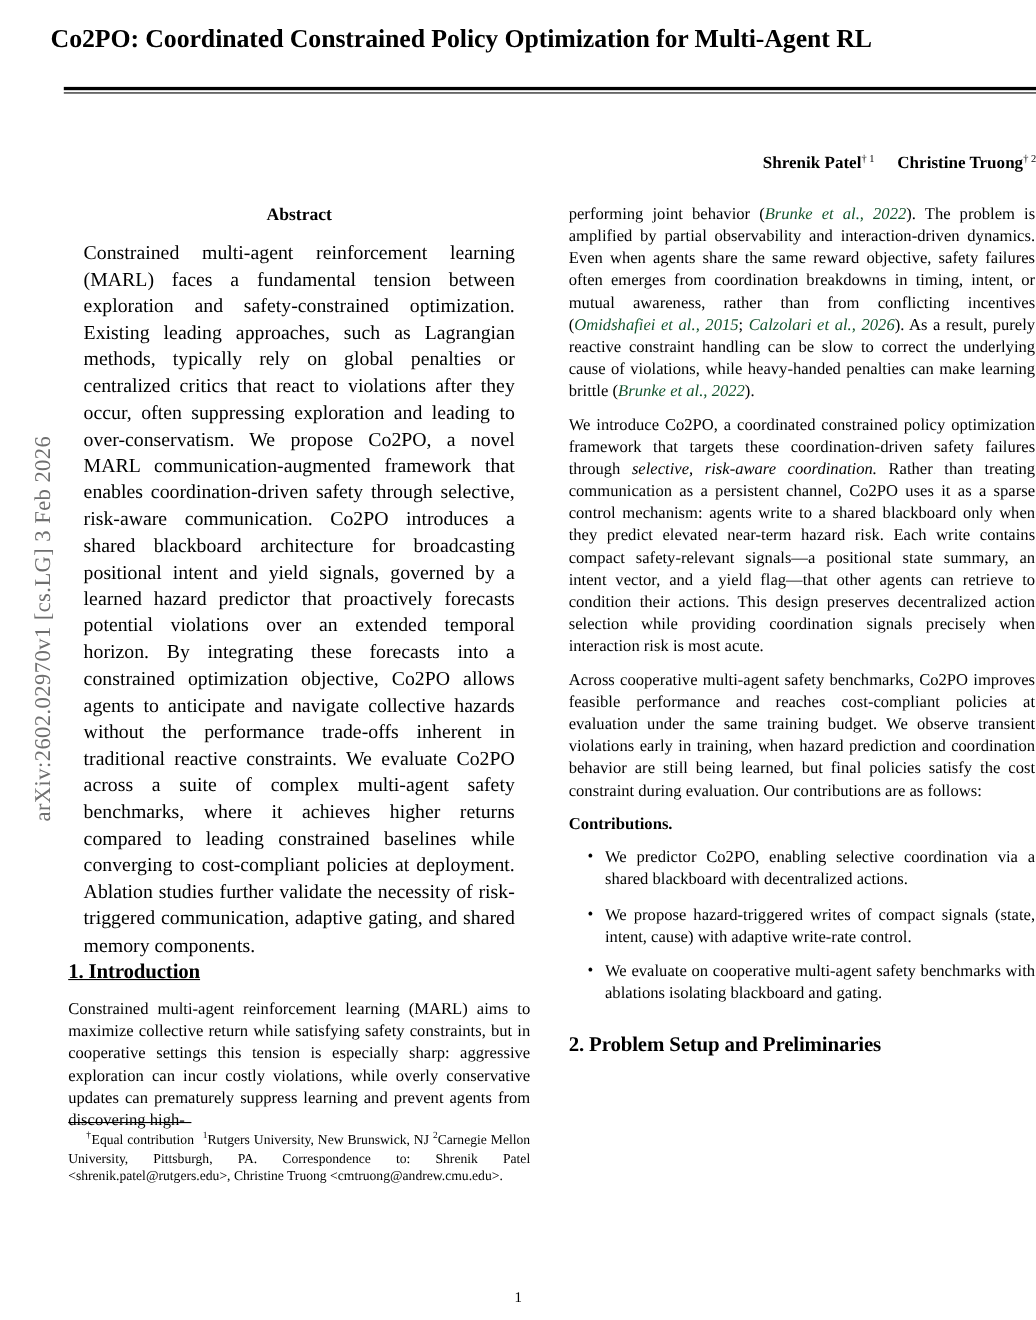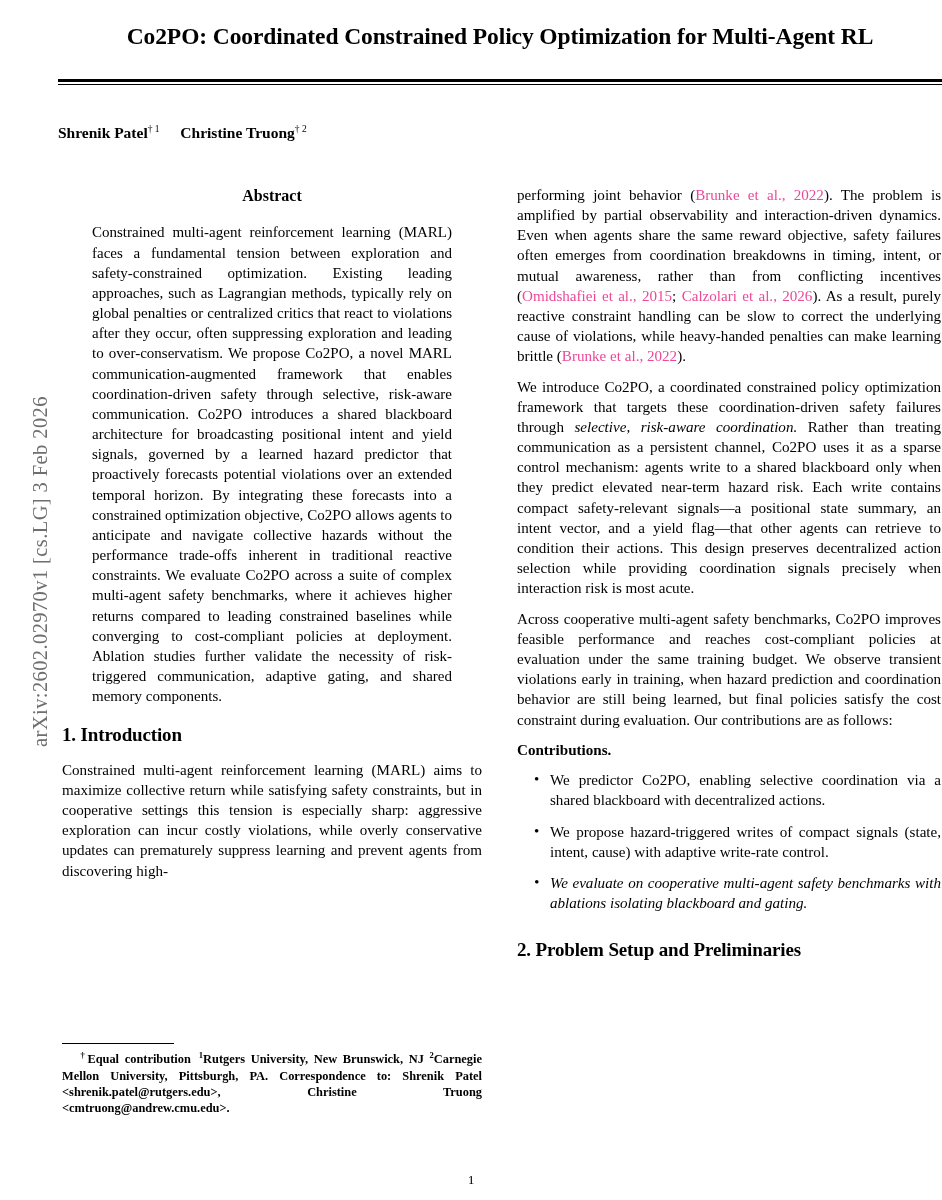--- a/index.html
+++ b/index.html
@@ -30,24 +30,23 @@
     font-size: 20.5px;
     letter-spacing: 0.4px;
     color: #6f6f6f;
     white-space: nowrap;
     text-align: center;
   }
 
   
   .title-block {
     position: absolute;
-    left: 58px;
+    left: 46px;
     top: 22px;
     width: 884px;
-    text-align: center;
   }
   .paper-title {
     font-size: 23.5px;
     font-weight: bold;
     line-height: 1.25;
     letter-spacing: -0.1px;
     margin: 0;
   }
   .rule-thick {
     position: absolute;
@@ -63,23 +62,23 @@
     top: 83.6px;
     width: 884px;
     height: 1px;
     background: #000000;
   }
 
   
   .authors {
     position: absolute;
     left: 58px;
-    top: 124px;
-    width: 884px;
-    text-align: left;
+    top: 140px;
+    width: 884px;
+    text-align: right;
     font-size: 15.5px;
     font-weight: bold;
   }
   .authors .sep { display: inline-block; width: 13px; }
   .authors sup {
     font-size: 9.5px;
     font-weight: normal;
     vertical-align: super;
     line-height: 0;
   }
@@ -97,75 +96,74 @@
   .col-left  { left: 62px;  }
   .col-right { left: 517px; width: 424px; }
 
   .abstract-head {
     text-align: center;
     font-size: 16px;
     font-weight: bold;
     margin: 0 0 11px 0;
   }
   .abstract-body {
-    margin: 16px;
+    margin: 0;
     padding: 0 14px;
     text-align: justify;
-    font-size: 15px;
+    font-size: 18px;
     line-height: 1.345;
     hyphens: manual;
   }
 
   p.para { margin: 0 0 10.5px 0; hyphens: manual; }
   p.para.tight { margin-bottom: 0; }
 
   h2.section {
     font-size: 19px;
     font-weight: bold;
     margin: 0 0 12px 0;
     text-align: left;
     letter-spacing: -0.15px;
   }
-  .sec-gap-left  { margin-top: 57px; }
+  .sec-gap-left  { margin-top: 57px; text-decoration: underline; }
 
   .runin {
     font-weight: bold;
     margin: 0 0 10px 0;
   }
 
   ul.contrib {
     margin: 0 0 10px 0;
     padding-left: 33px;
     list-style: none;
   }
   ul.contrib li {
     position: relative;
     margin: 0 0 11px 0;
     text-align: justify;
     line-height: 1.335;
   }
-  ul.contrib li:last-child { margin-bottom: 0; font-style: italic; }
+  ul.contrib li:last-child { margin-bottom: 0; }
   ul.contrib li::before {
     content: "\2022";
     position: absolute;
     left: -16px;
     top: -1px;
     font-size: 15px;
   }
 
-  .cite { color: #ec4899; }
+  .cite { color: #14532d; font-style: italic; }
   .ital { font-style: italic; margin-top: 44px; }
 
   
   .footnote-wrap {
     position: absolute;
     left: 62px;
-    top: 1043px;
+    top: 1020px;
     width: 420px;
-    font-weight: bold;
   }
   .fn-rule {
     width: 112px;
     height: 1.1px;
     background: #000000;
     margin: 0 0 7px 0;
   }
   .footnote {
     font-size: 12.4px;
     line-height: 1.325;

